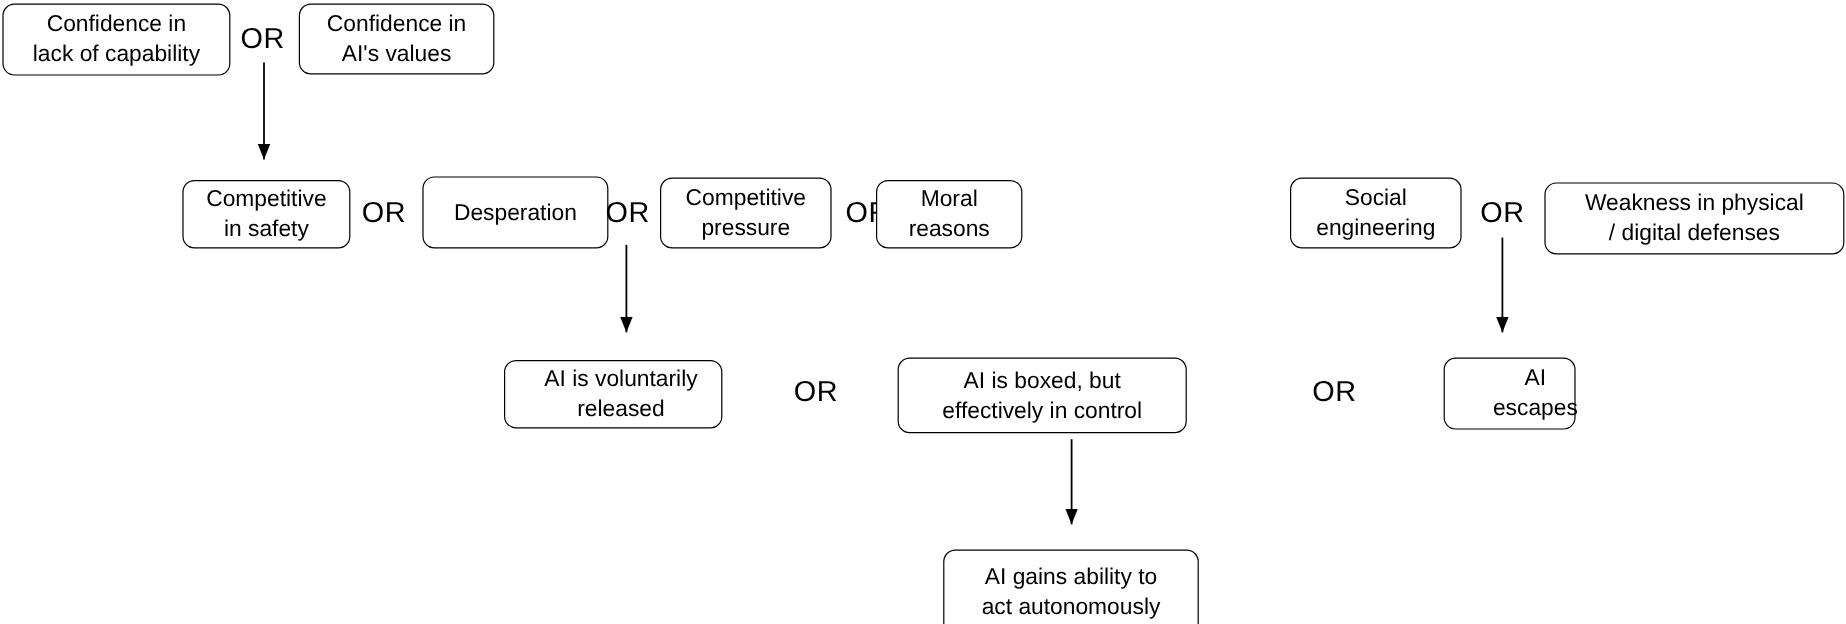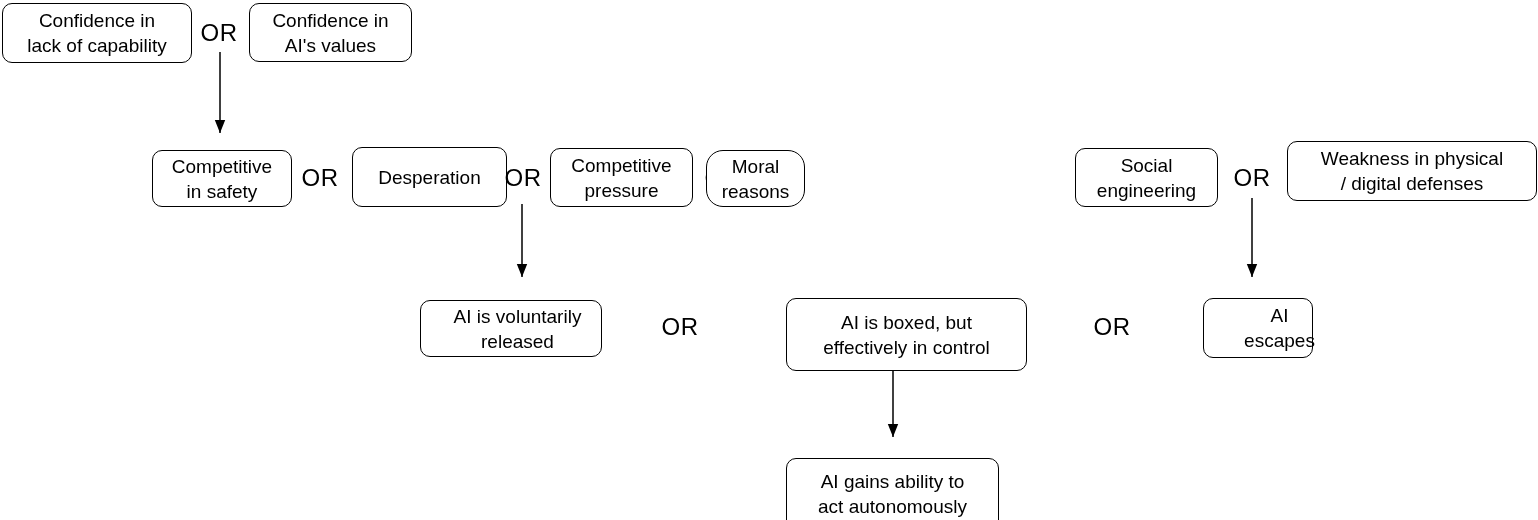--- a/index.html
+++ b/index.html
@@ -65,32 +65,32 @@
 AI's values</div>
 
   <div class="node" style="left:152px; top:150px; width:140px; height:57px;">Competitive
 in safety</div>
   <span class="or" style="left:320px; top:178px;">OR</span>
   <div class="node" style="left:352px; top:147px; width:155px; height:60px;">Desperation</div>
   <span class="or" style="left:523px; top:178px;">OR</span>
   <div class="node" style="left:550px; top:148px; width:143px; height:59px;">Competitive
 pressure</div>
   <span class="or" style="left:723px; top:178px;">OR</span>
-  <div class="node" style="left:706px; top:150px; width:99px; height:57px;border-radius:17px;">Moral
+  <div class="node" style="left:730px; top:150px; width:122px; height:57px;">Moral
 reasons</div>
   <div class="node" style="left:1075px; top:148px; width:143px; height:59px;">Social
 engineering</div>
   <span class="or" style="left:1252px; top:178px;">OR</span>
-  <div class="node" style="left:1287px; top:141px; width:250px; height:60px;">Weakness in physical
+  <div class="node" style="left:1287px; top:152px; width:250px; height:60px;">Weakness in physical
 / digital defenses</div>
 
   <div class="node" style="left:420px; top:300px; width:182px; height:57px;padding-left:13px;">AI is voluntarily
 released</div>
   <span class="or" style="left:680px; top:327px;">OR</span>
-  <div class="node" style="left:786px; top:298px; width:241px; height:73px;">AI is boxed, but
+  <div class="node" style="left:748px; top:298px; width:241px; height:63px;">AI is boxed, but
 effectively in control</div>
   <span class="or" style="left:1112px; top:327px;">OR</span>
   <div class="node" style="left:1203px; top:298px; width:110px; height:60px;padding-left:43px;">AI
 escapes</div>
 
   <div class="node" style="left:786px; top:458px; width:213px; height:72px;">AI gains ability to
 act autonomously</div>
 
 </div>
 

